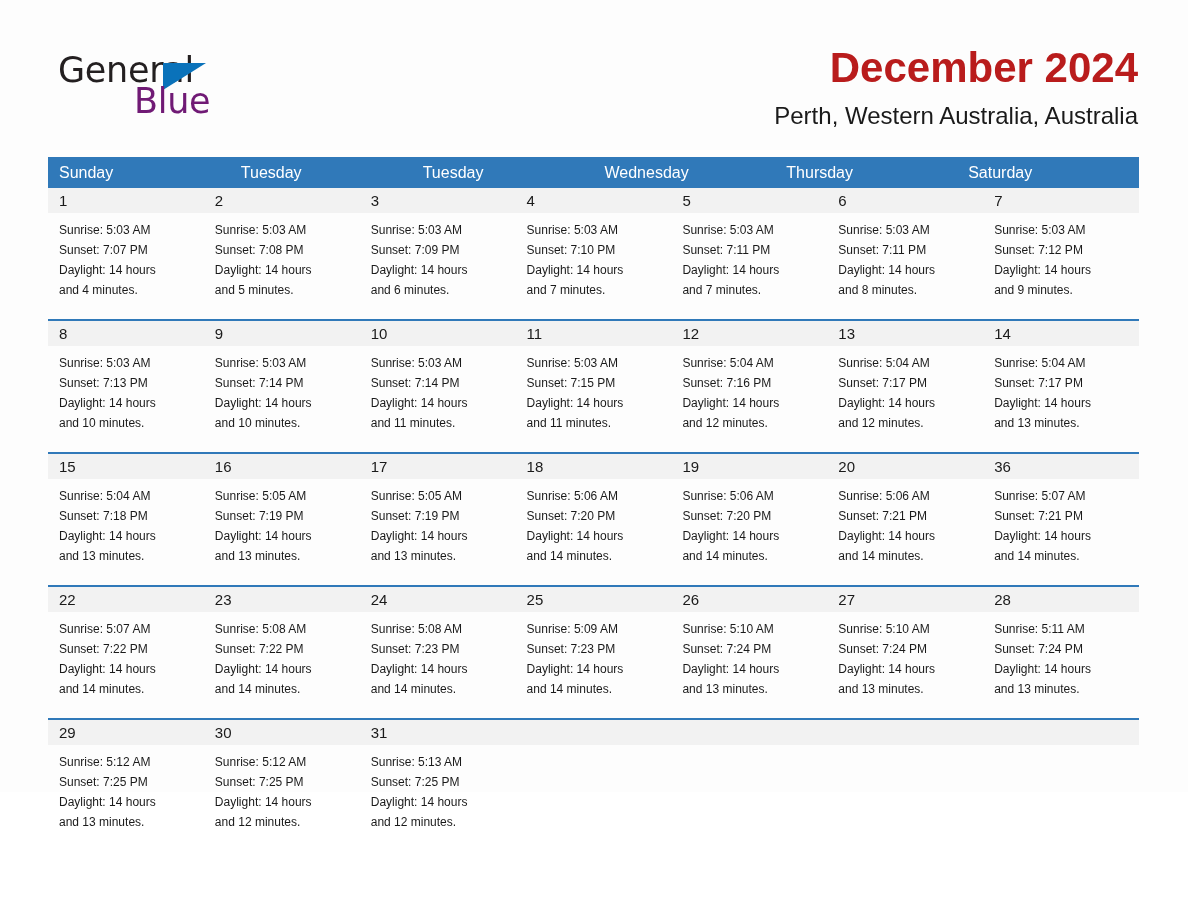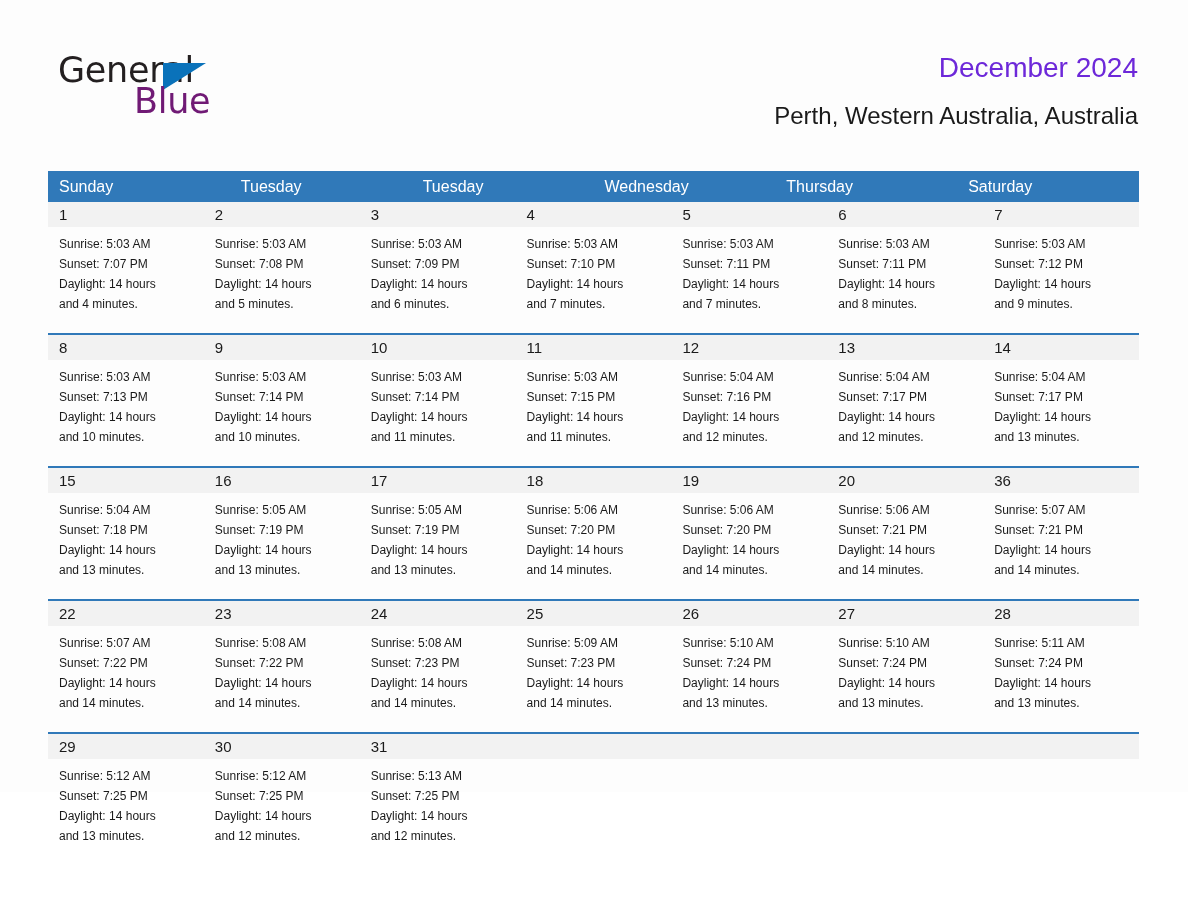--- a/index.html
+++ b/index.html
@@ -65,41 +65,41 @@
     font-family: "DejaVu Sans", sans-serif;
     font-weight: 400;
   }
   .title-block {
     position: absolute;
     right: 0;
     top: 0;
     text-align: right;
   }
   .month-title {
-    font-size: 28px;
-    font-weight: 400;
-    color: #6d28d9;
+    font-size: 42px;
+    font-weight: 700;
+    color: #b91c1c;
     line-height: 52px;
     letter-spacing: 0px;
     white-space: nowrap;
   }
   .location {
     margin-top: 8px;
     font-size: 24px;
     font-weight: 400;
     color: #1a1a1a;
     line-height: 28px;
     white-space: nowrap;
   }
 
   
   .calendar {
     position: absolute;
     left: 48px;
-    top: 171px;
+    top: 157px;
     width: 1091px;
   }
   .weekdays {
     display: flex;
     background: #3079b9;
     height: 31px;
   }
   .weekday {
     flex: 1 1 0;
     color: #ffffff;

